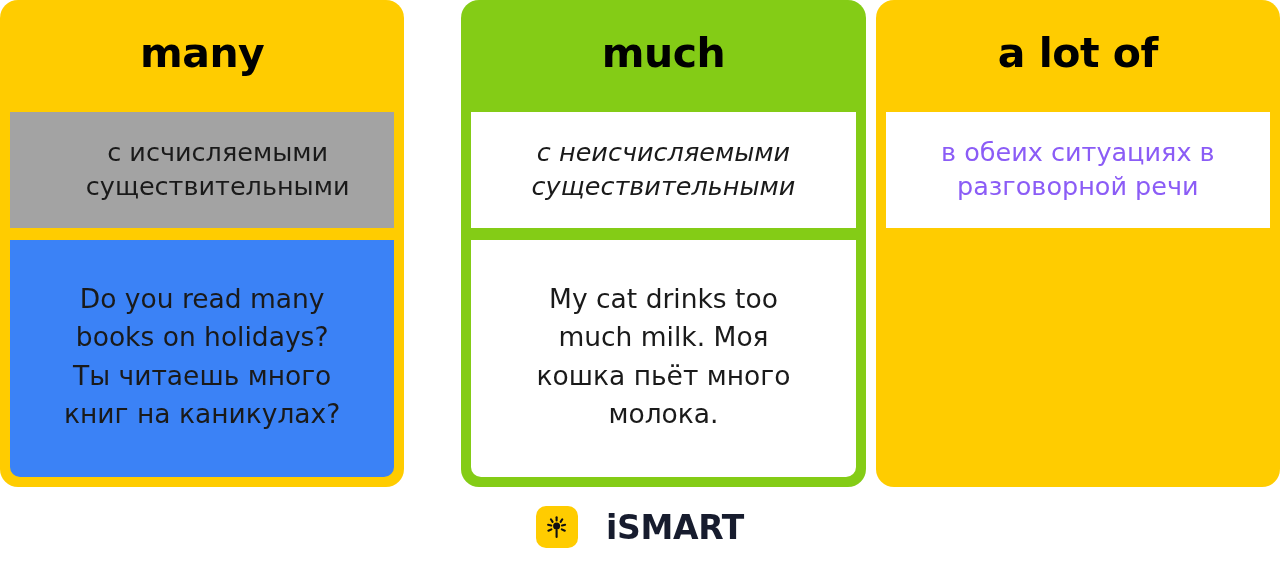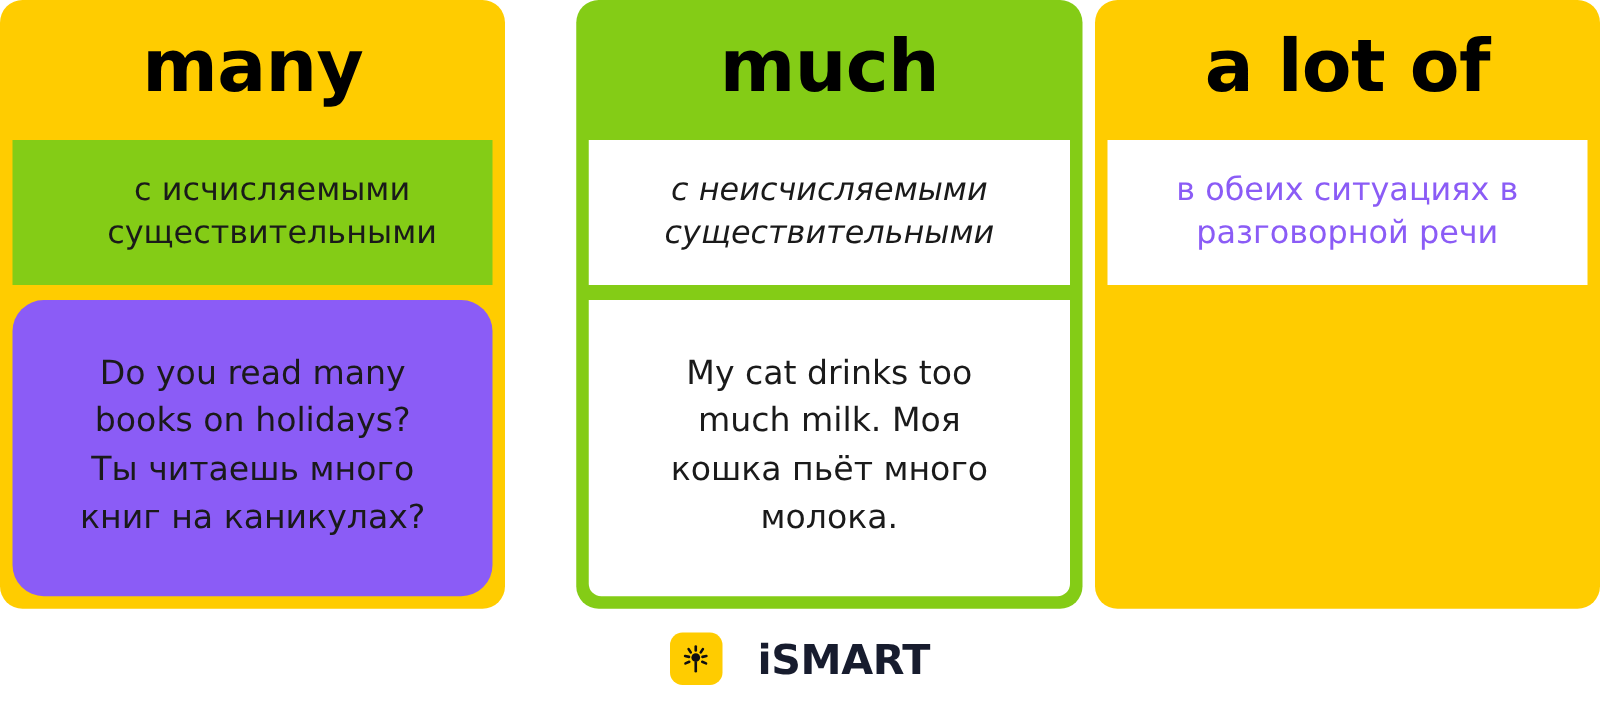--- a/index.html
+++ b/index.html
@@ -42,21 +42,21 @@
     padding: 0 10px 10px 10px;
   }
 
   .card-title {
     height: 112px;
     flex: 0 0 112px;
     display: flex;
     align-items: center;
     justify-content: center;
     color: #000000;
-    font-size: 58px;
+    font-size: 41px;
     font-weight: 700;
     letter-spacing: -0.5px;
     line-height: 1;
     font-family: "DejaVu Sans", "Liberation Sans", sans-serif;
     padding-bottom: 6px;
   }
 
   .card-def {
     flex: 0 0 116px;
     background: #ffffff;
@@ -136,26 +136,26 @@
 </style>
 </head>
 <body>
 
 <div class="poster">
 
   <div class="cards-row">
 
     <div class="card" style="background: rgb(255, 204, 0);">
       <div class="card-title">many</div>
-      <div class="card-def" style="background: #84cc16; padding-left: 43px;">
+      <div class="card-def" style="background: #a3a3a3; padding-left: 43px;">
         <div class="card-def-text" style="color: rgb(26, 26, 26);">с исчисляемыми
 существительными</div>
       </div>
       <div class="card-divider"></div>
-      <div class="card-example" style="background: #8b5cf6; border-radius: 25px;">
+      <div class="card-example" style="background: #3b82f6;">
         <div class="card-example-text" style="color: rgb(26, 26, 26);">Do you read many
 books on holidays?
 Ты читаешь много
 книг на каникулах?</div>
       </div>
     </div>
 
     <div class="card" style="background: #84cc16; margin-left: 47px;">
       <div class="card-title">much</div>
       <div class="card-def" style="background: rgb(255, 255, 255); font-style: italic;">

